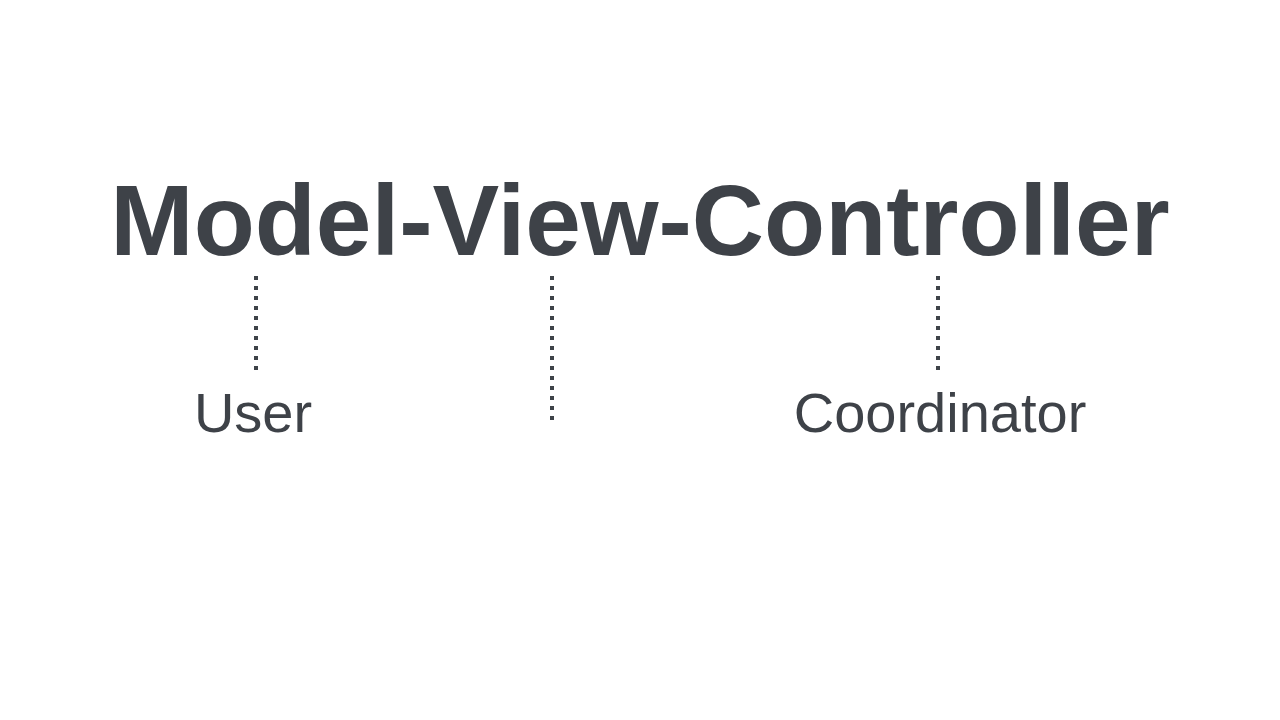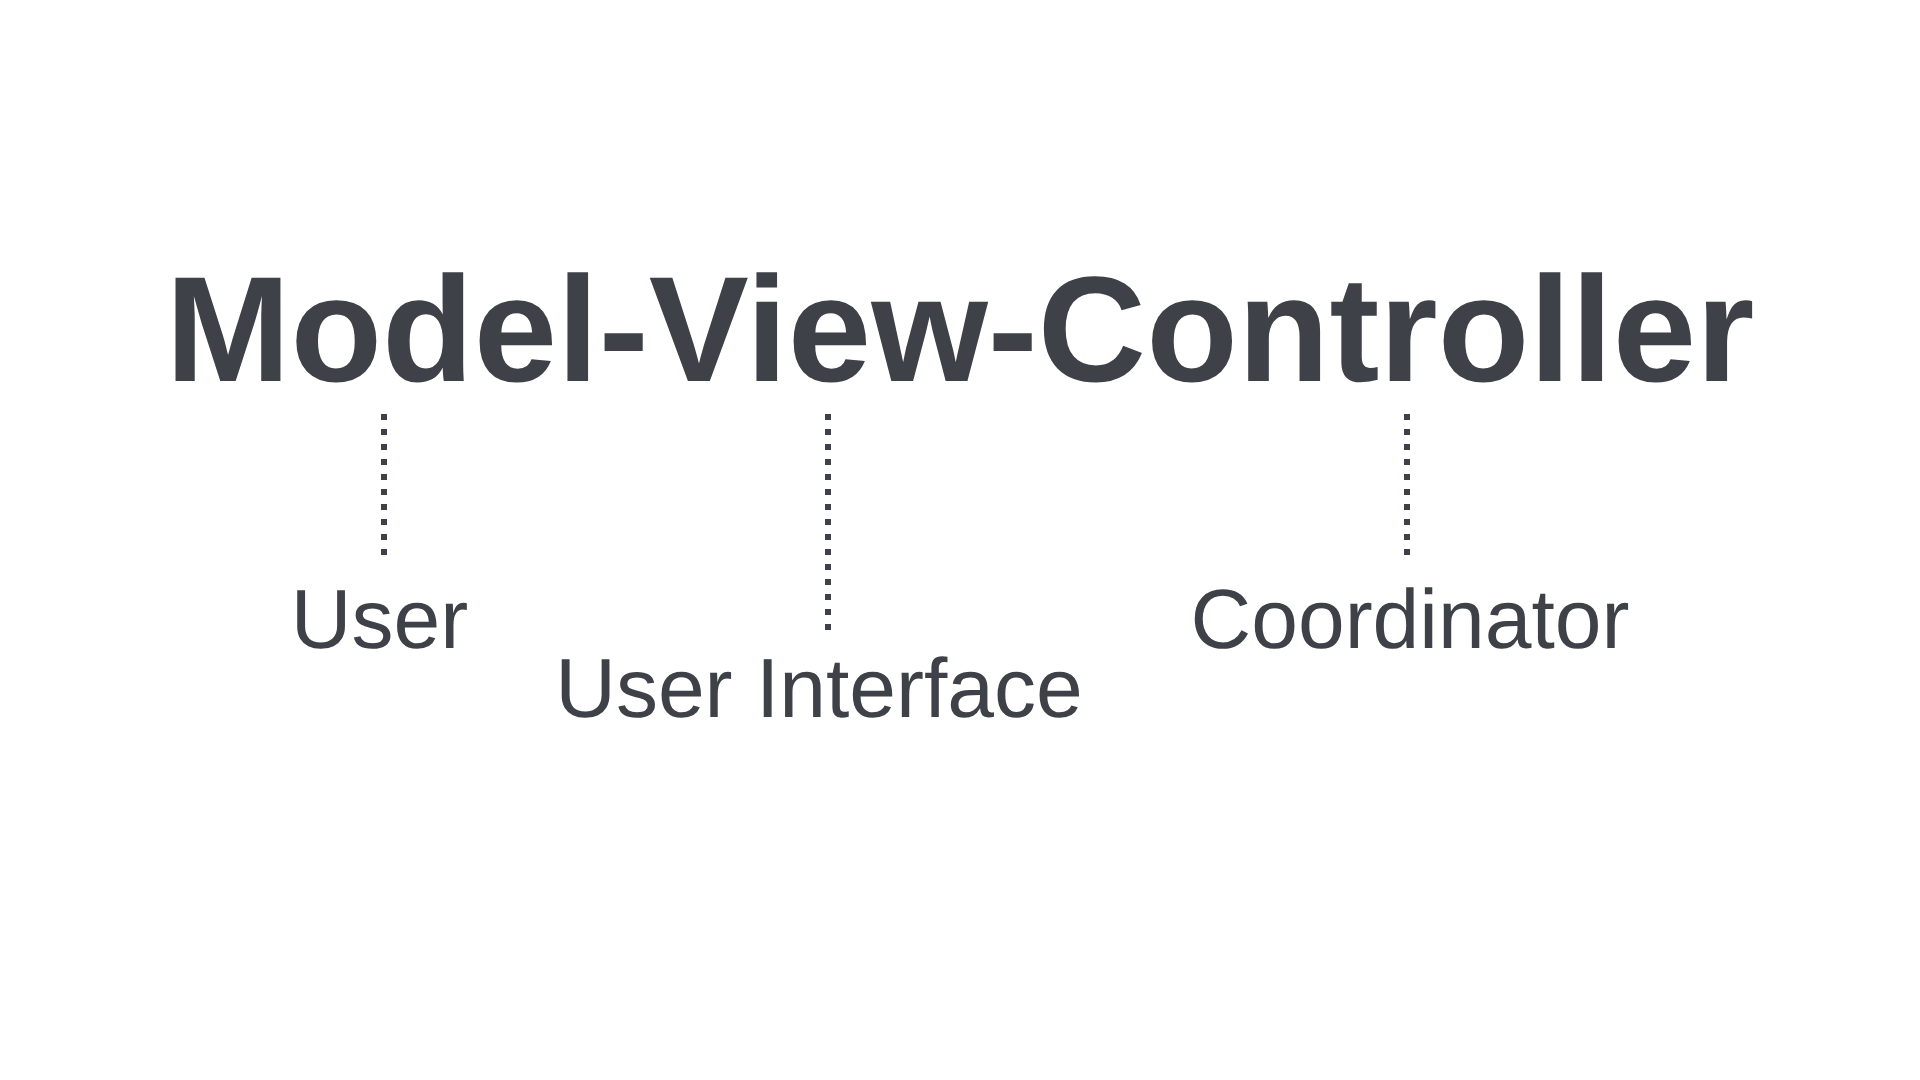--- a/index.html
+++ b/index.html
@@ -74,17 +74,16 @@
   <h1 class="title">Model-View-Controller</h1>
 
   <div class="connector c-model"></div>
 
   <div class="connector c-view"></div>
 
   <div class="connector c-controller"></div>
 
   <div class="label l-data">User</div>
 
-  <div class="label l-user-interface">User Interface</div>
 
   <div class="label l-coordinator">Coordinator</div>
 
 </div>
 
 </body></html>

